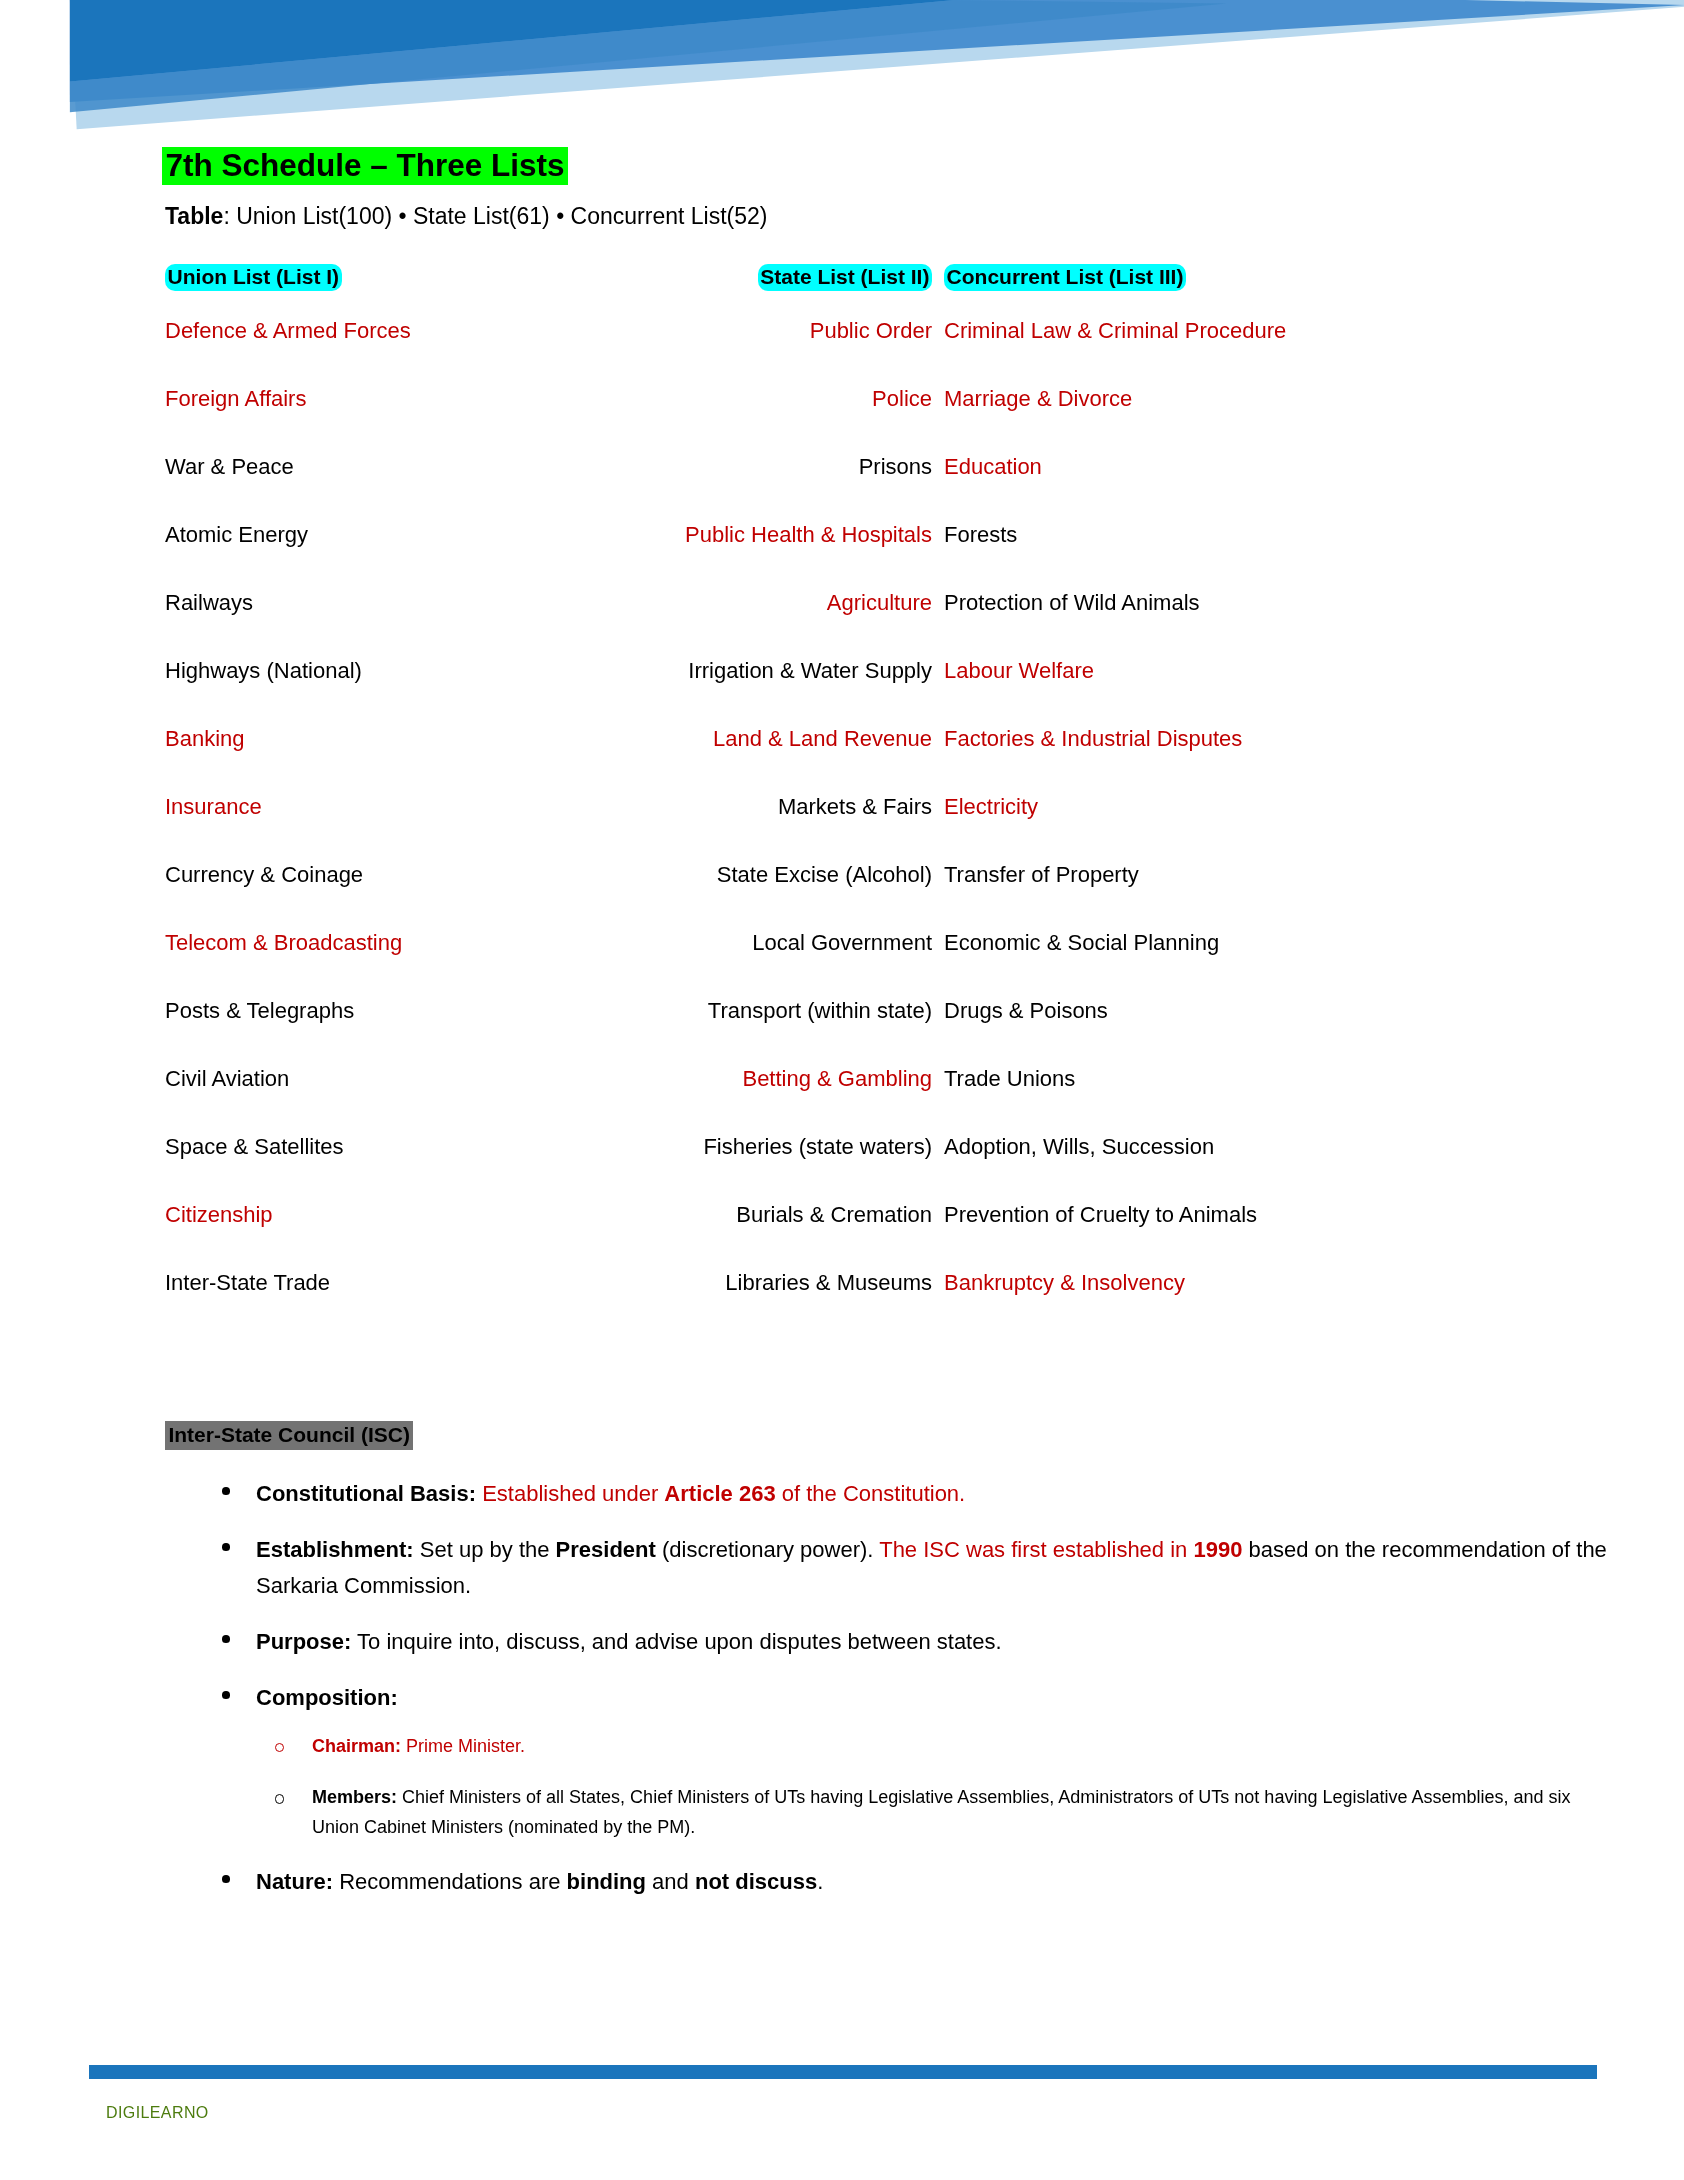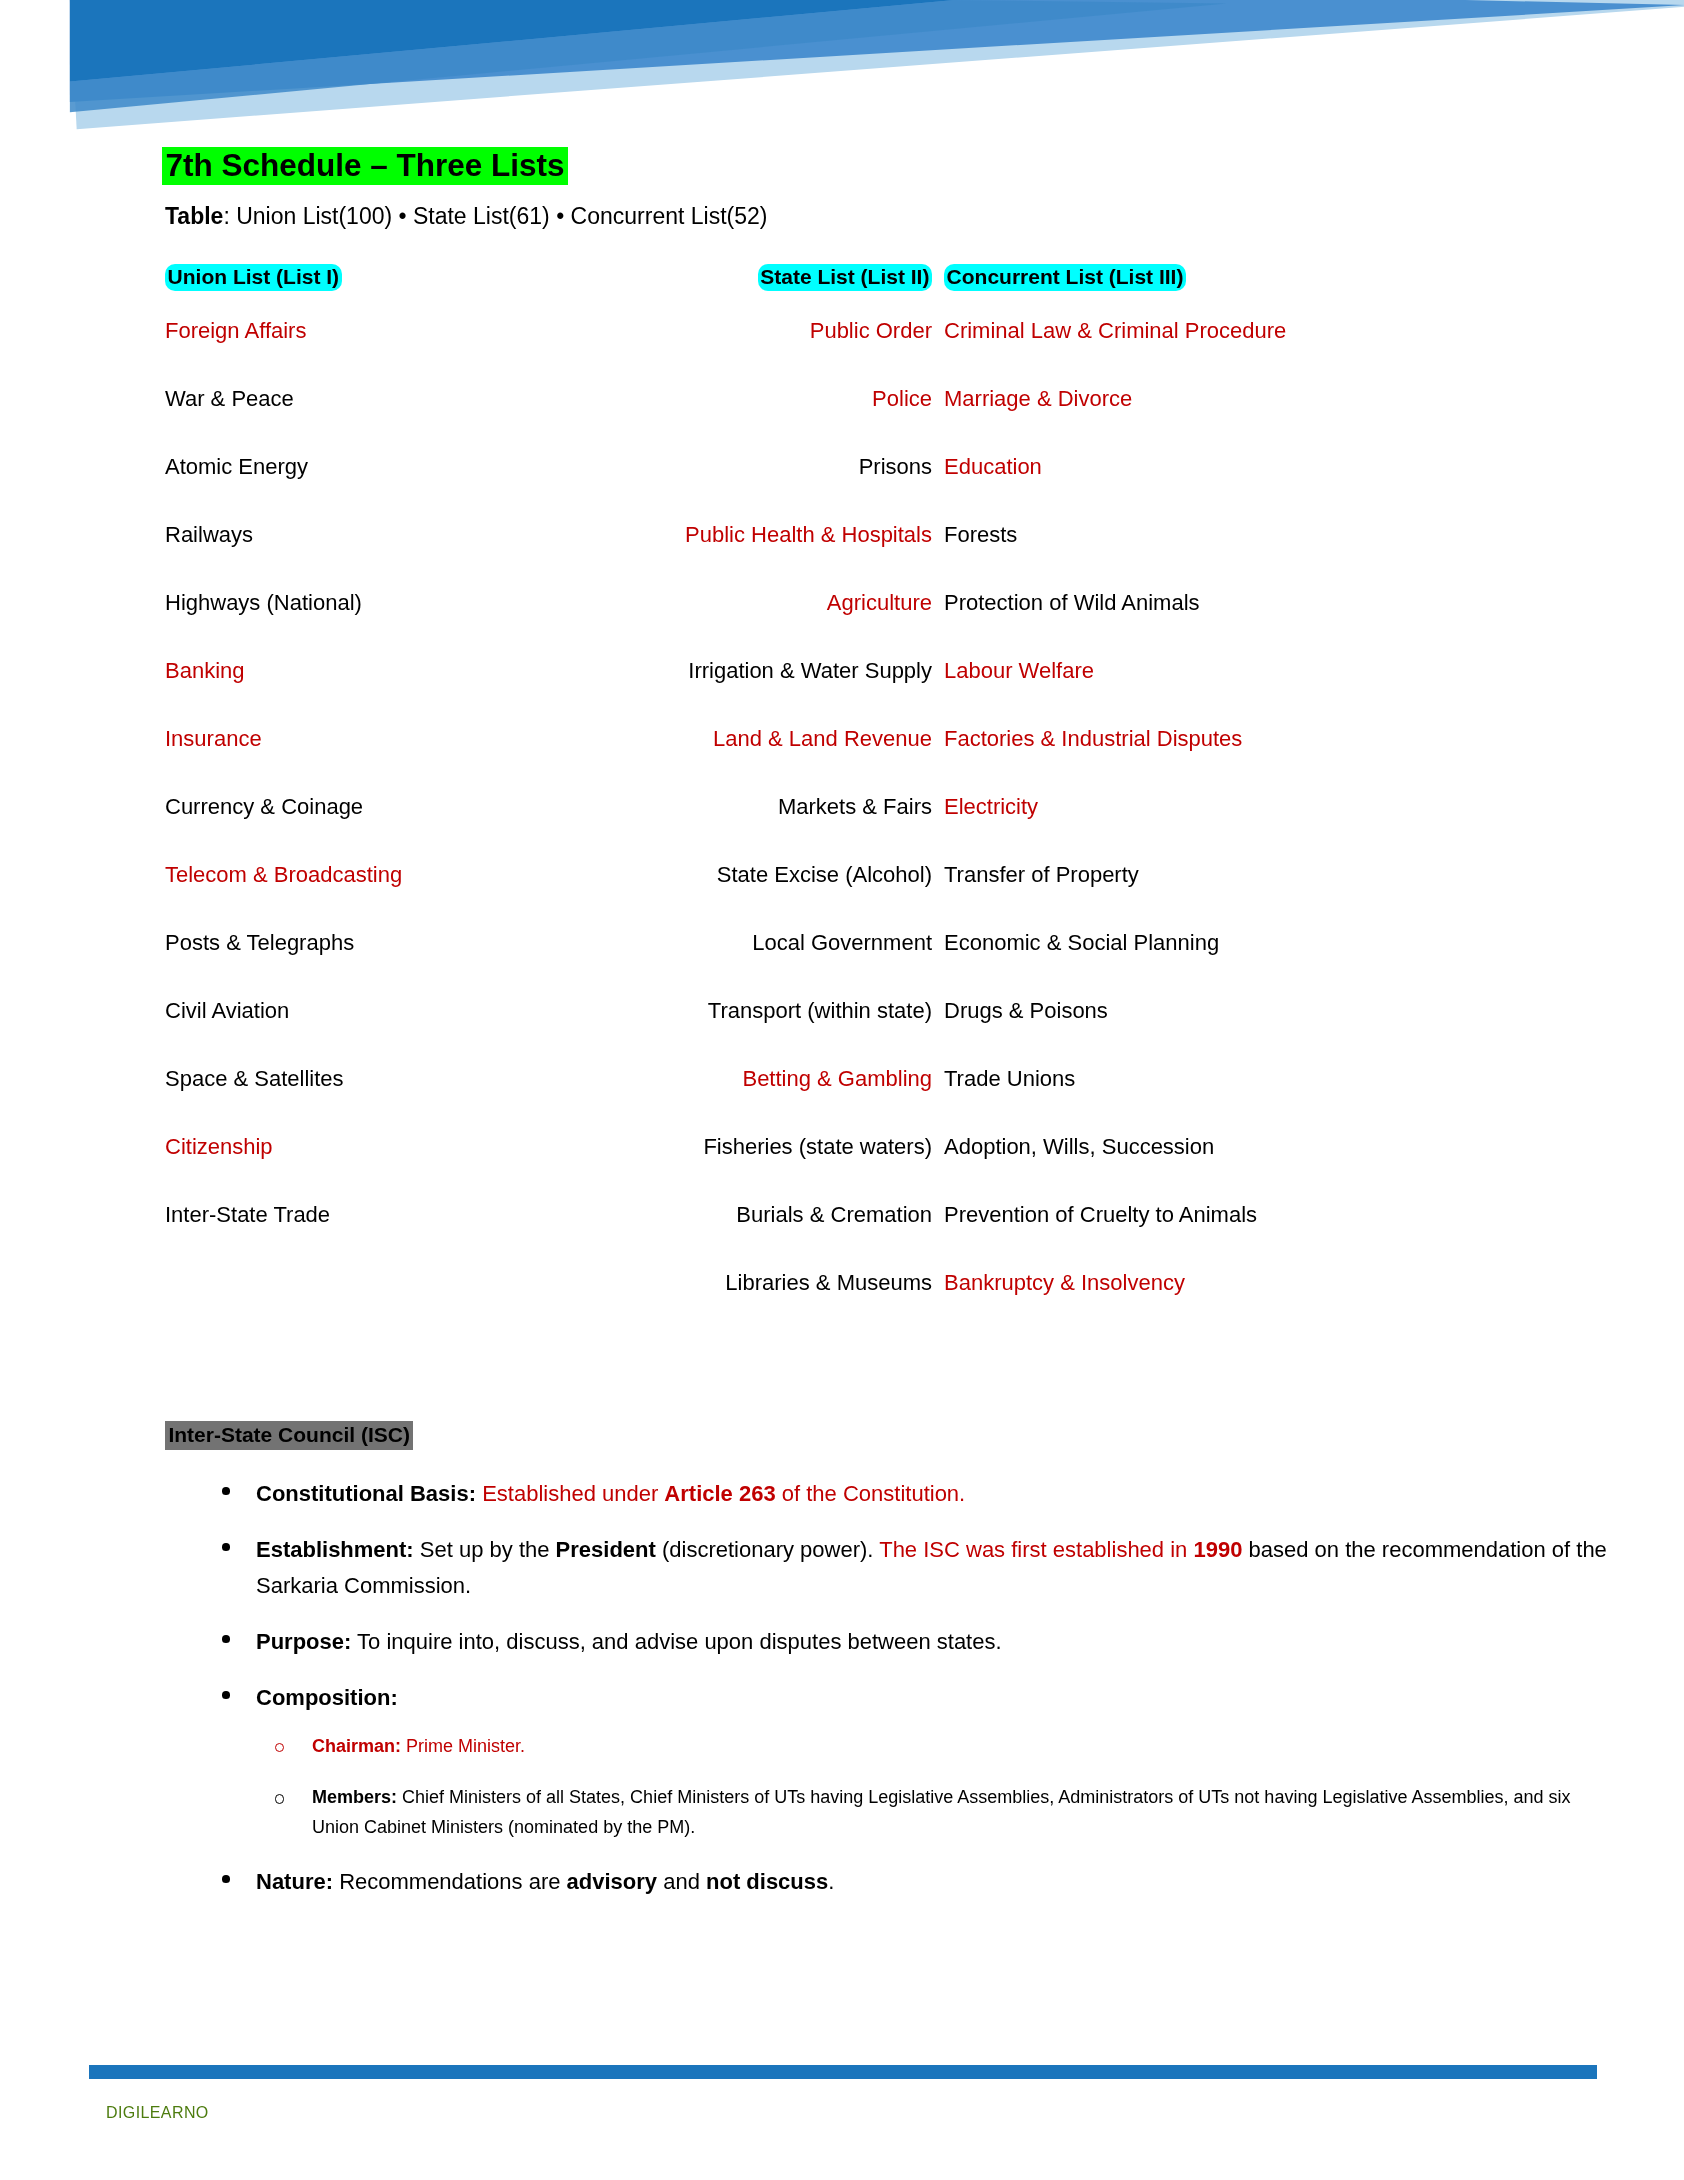--- a/index.html
+++ b/index.html
@@ -206,20 +206,21 @@
 
   <div class="table-caption">
     <span class="lbl">Table</span><span>: Union List(100) • State List(61) • Concurrent List(52)</span>
   </div>
 
   <div class="lists">
 
     <div class="list-col col-union">
       <div class="col-head">Union List (List I)</div>
       <ul class="col-items">
+        <li class="red">Defence &amp; Armed Forces</li>
         <li class="red">Foreign Affairs</li>
         <li>War &amp; Peace</li>
         <li>Atomic Energy</li>
         <li>Railways</li>
         <li>Highways (National)</li>
         <li class="red">Banking</li>
         <li class="red">Insurance</li>
         <li>Currency &amp; Coinage</li>
         <li class="red">Telecom &amp; Broadcasting</li>
         <li>Posts &amp; Telegraphs</li>
@@ -297,21 +298,21 @@
           <li class="red-sub">
             <span class="ring"></span><b class="redb">Chairman:</b><span class="red"> Prime Minister.</span>
           </li>
           <li>
             <span class="ring"></span><b>Members:</b><span> Chief Ministers of all States, Chief Ministers of UTs having Legislative Assemblies, Administrators of UTs not having Legislative Assemblies, and six Union Cabinet Ministers (nominated by the PM).</span>
           </li>
         </ul>
       </li>
 
       <li>
-        <span class="dot"></span><b>Nature:</b><span> Recommendations are </span><b>advisory</b><span> and </span><b>not discuss</b><span>.</span>
+        <span class="dot"></span><b>Nature:</b><span> Recommendations are </span><b>binding</b><span> and </span><b>not discuss</b><span>.</span>
       </li>
 
     </ul>
   </div>
 
   <div class="footer-rule"></div>
   <div class="footer-text">DIGILEARNO</div>
 
 </div>
 

